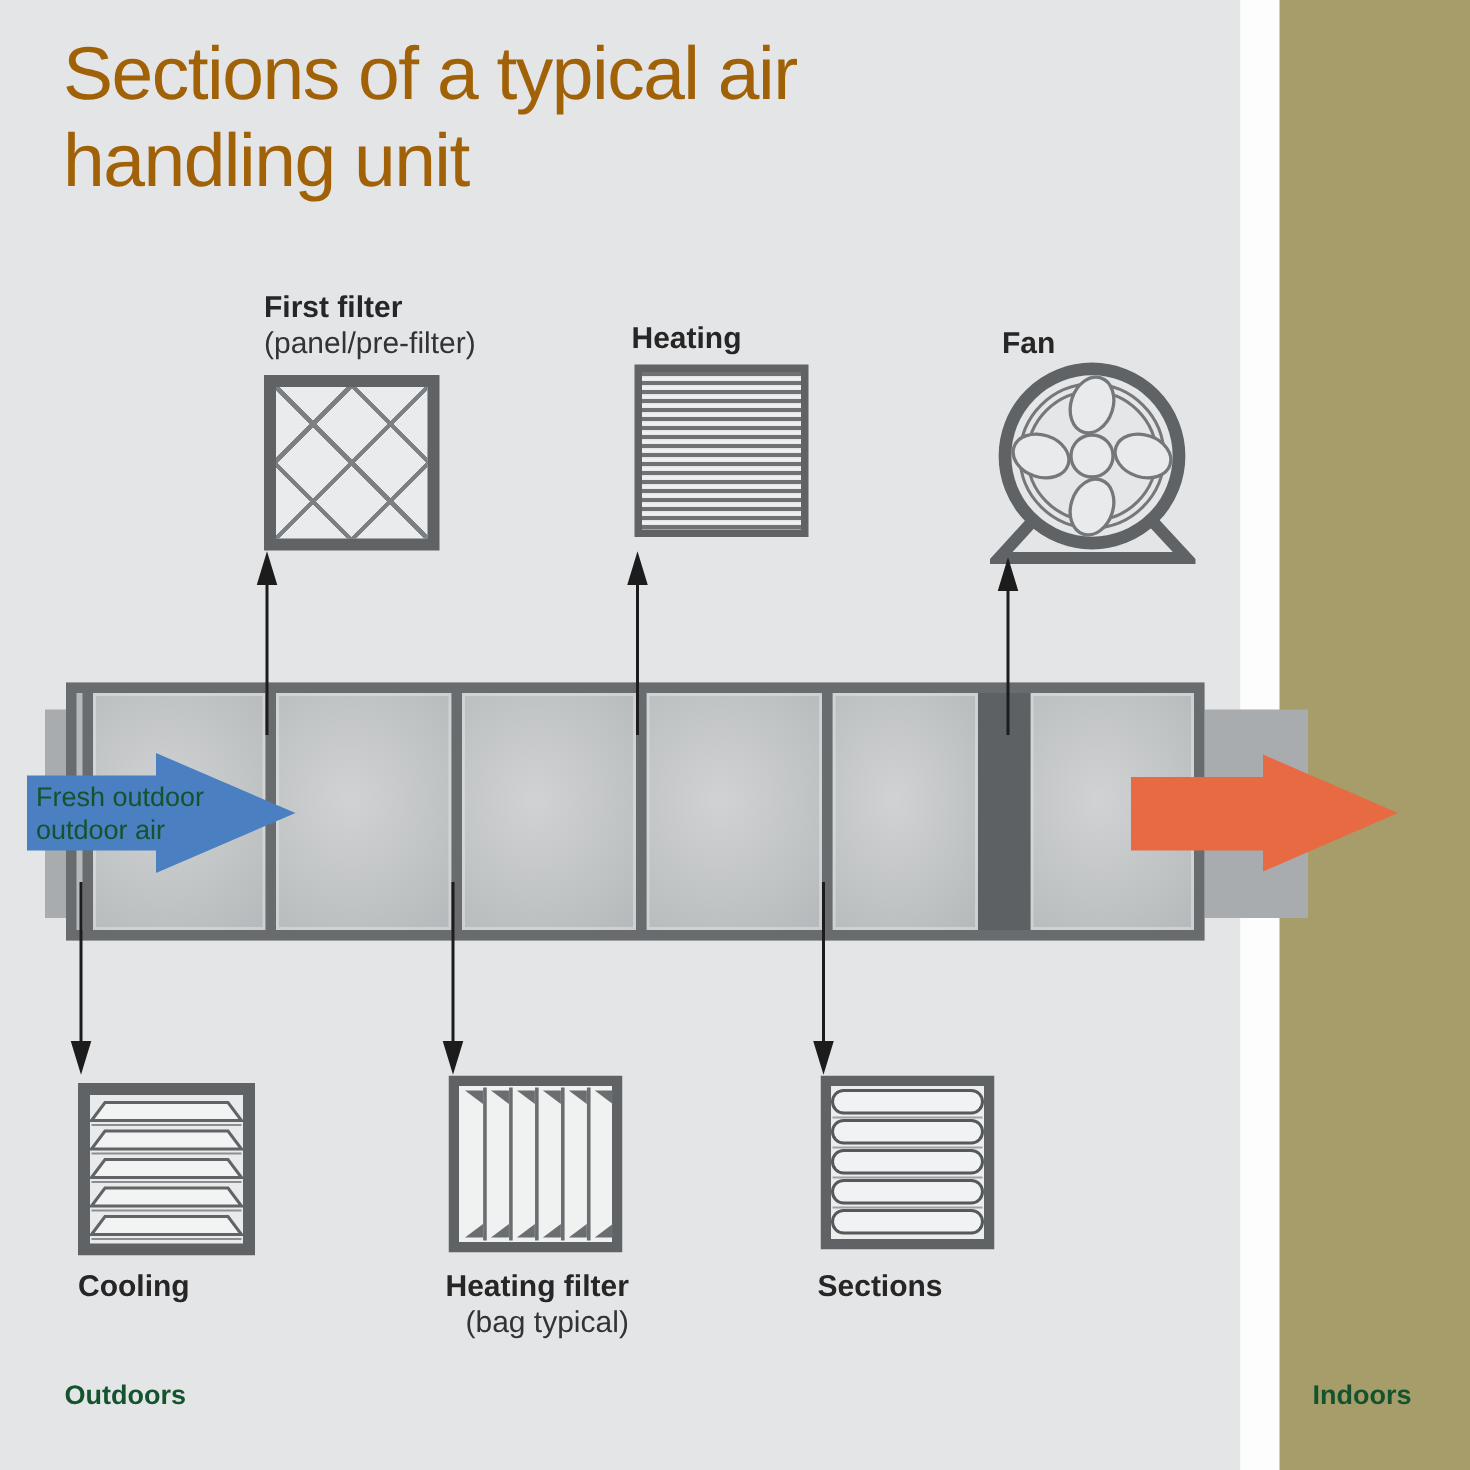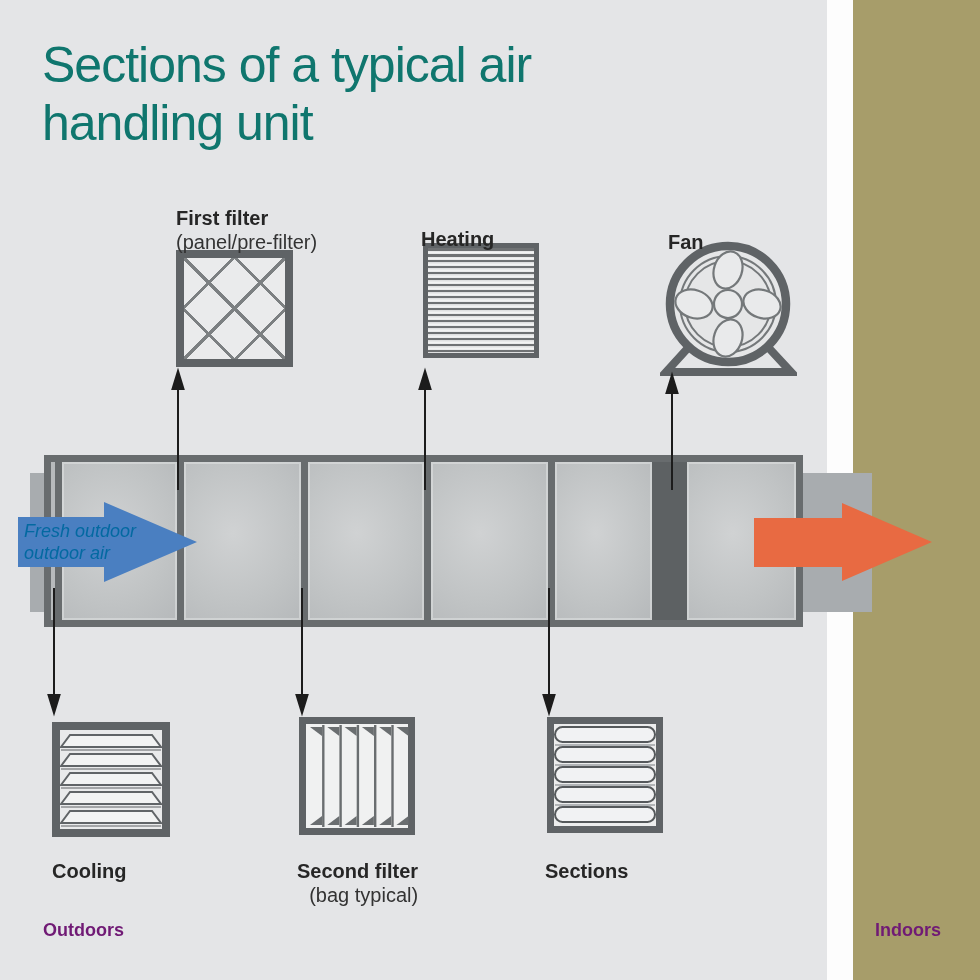--- a/index.html
+++ b/index.html
@@ -5,29 +5,29 @@
   html,body{margin:0;padding:0;background:#ffffff;}
   #stage{
     position:relative;width:980px;height:980px;overflow:hidden;
     font-family:"Liberation Sans",sans-serif;background:#ffffff;
   }
   .abs{position:absolute;}
   .bg-gray{left:0;top:0;width:827px;height:980px;background:#e4e5e7;}
   .white-gap{left:827px;top:0;width:26px;height:980px;background:#fdfdfd;}
   .indoor-band{left:853px;top:0;width:127px;height:980px;background:#a79d6a;}
   .title{
-    left:42px;top:36px;width:575px;
+    left:42px;top:20px;width:575px;
     font-size:50px;line-height:58px;letter-spacing:-1px;
-    color:#0f766e;font-weight:400;
-  }
-  .comp-label{color:#262626;font-size:20px;line-height:24px;margin-top:13px;}
+    color:#a16207;font-weight:400;
+  }
+  .comp-label{color:#262626;font-size:20px;line-height:24px;}
   .comp-label .name{font-weight:700;}
   .comp-label .sub{font-weight:400;color:#333333;text-align:right;}
-  .zone-label{color:#701a75;font-size:18px;font-weight:700;}
-  .flow-text{color:#0369a1;font-size:18px;line-height:22px;font-weight:400;font-style:italic;}
+  .zone-label{color:#14532d;font-size:18px;font-weight:700;}
+  .flow-text{color:#14532d;font-size:18px;line-height:22px;font-weight:400;}
   .inlet-duct{left:30px;top:473px;width:25px;height:139px;background:#a8acaf;}
   .outlet-duct{left:803px;top:473px;width:69px;height:139px;background:#a8acaf;}
   .duct{
     left:44px;top:455px;width:759px;height:172px;box-sizing:border-box;
     border:7px solid #686c6e;background:#b7babc;
   }
   .duct .divider{position:absolute;top:0;width:7px;height:158px;background:#686c6e;}
   .duct .panel{
     position:absolute;top:0;height:158px;
     background:radial-gradient(ellipse 90% 75% at 42% 45%, #d0d2d3 0%, #c0c3c4 60%, #b5b8ba 100%);
@@ -202,21 +202,21 @@
   <div class="abs comp-label" style="left:421px;top:214px;">
     <div class="name">Heating</div>
   </div>
   <div class="abs comp-label" style="left:668px;top:217px;">
     <div class="name">Fan</div>
   </div>
   <div class="abs comp-label" style="left:52px;top:846px;">
     <div class="name">Cooling</div>
   </div>
   <div class="abs comp-label" style="left:297px;top:846px;">
-    <div class="name">Second filter</div>
+    <div class="name">Heating filter</div>
     <div class="sub">(bag typical)</div>
   </div>
   <div class="abs comp-label" style="left:545px;top:846px;">
     <div class="name">Sections</div>
   </div>
 
   <div class="abs zone-label" style="left:43px;top:920px;">Outdoors</div>
   <div class="abs zone-label" style="left:875px;top:920px;">Indoors</div>
 
 </div>

